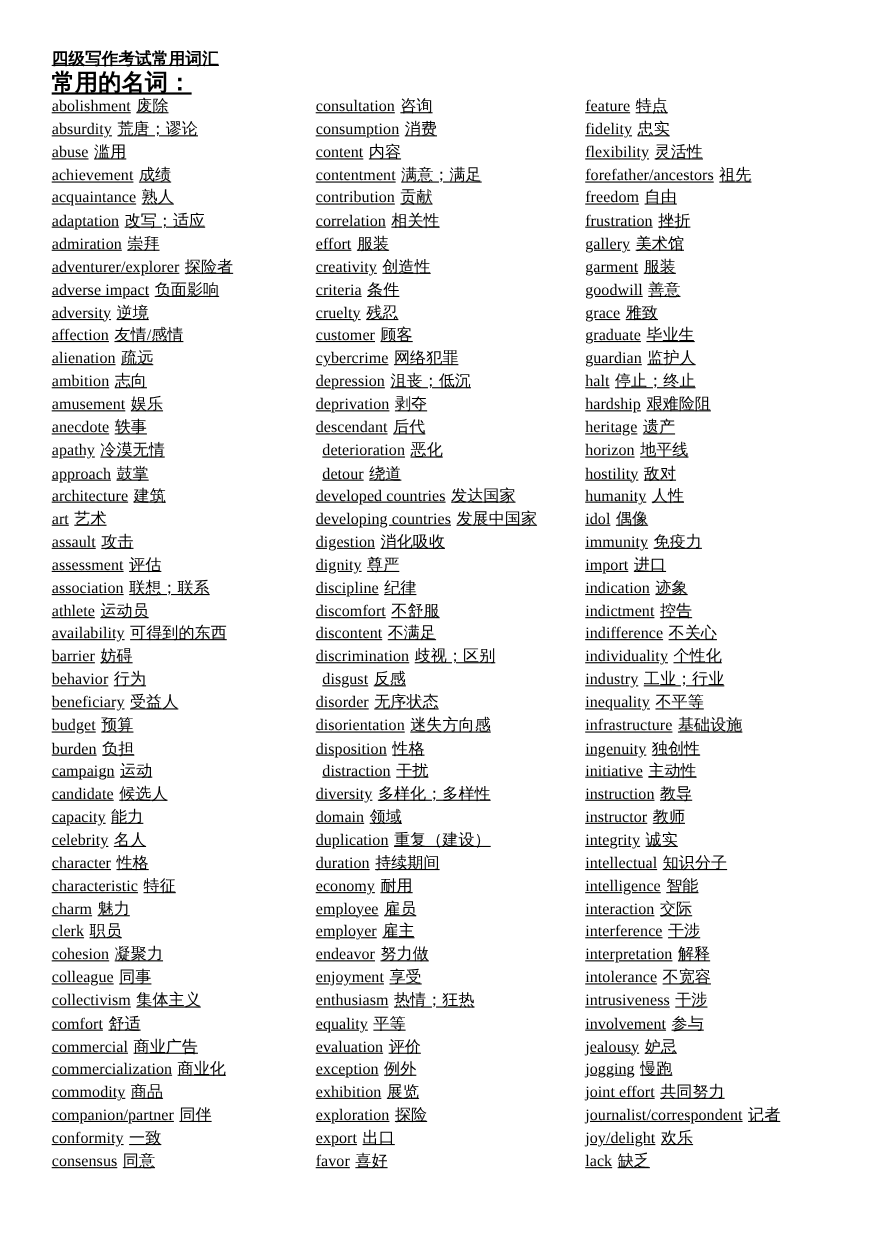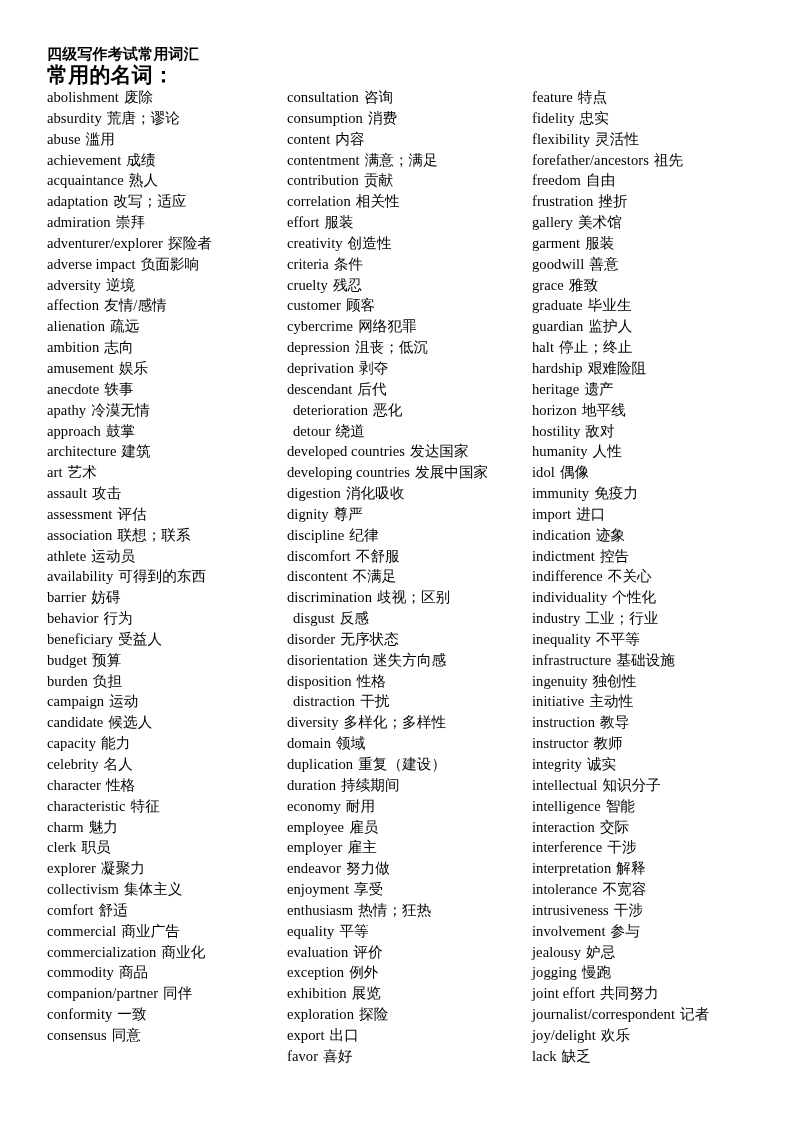--- a/index.html
+++ b/index.html
@@ -15,20 +15,21 @@
     color: #000000;
     -webkit-font-smoothing: antialiased;
   }
   .page {
     position: relative;
     width: 713px;
     height: 1122px;
     box-sizing: border-box;
     padding: 44px 40px 0 47px;
     overflow: hidden;
+    text-decoration: underline;
   }
   .doc-title {
     font-size: 15px;
     font-weight: bold;
     line-height: 20.5px;
     letter-spacing: 0.2px;
     margin: 0;
     white-space: nowrap;
   }
   .doc-subtitle {
@@ -110,21 +111,22 @@
         <div class="vocab-entry"><span class="term">budget</span><span class="gloss">预算</span></div>
         <div class="vocab-entry"><span class="term">burden</span><span class="gloss">负担</span></div>
         <div class="vocab-entry"><span class="term">campaign</span><span class="gloss">运动</span></div>
         <div class="vocab-entry"><span class="term">candidate</span><span class="gloss">候选人</span></div>
         <div class="vocab-entry"><span class="term">capacity</span><span class="gloss">能力</span></div>
         <div class="vocab-entry"><span class="term">celebrity</span><span class="gloss">名人</span></div>
         <div class="vocab-entry"><span class="term">character</span><span class="gloss">性格</span></div>
         <div class="vocab-entry"><span class="term">characteristic</span><span class="gloss">特征</span></div>
         <div class="vocab-entry"><span class="term">charm</span><span class="gloss">魅力</span></div>
         <div class="vocab-entry"><span class="term">clerk</span><span class="gloss">职员</span></div>
-        <div class="vocab-entry"><span class="term">explorer</span><span class="gloss">凝聚力</span></div>
+        <div class="vocab-entry"><span class="term">cohesion</span><span class="gloss">凝聚力</span></div>
+        <div class="vocab-entry"><span class="term">colleague</span><span class="gloss">同事</span></div>
         <div class="vocab-entry"><span class="term">collectivism</span><span class="gloss">集体主义</span></div>
         <div class="vocab-entry"><span class="term">comfort</span><span class="gloss">舒适</span></div>
         <div class="vocab-entry"><span class="term">commercial</span><span class="gloss">商业广告</span></div>
         <div class="vocab-entry"><span class="term">commercialization</span><span class="gloss">商业化</span></div>
         <div class="vocab-entry"><span class="term">commodity</span><span class="gloss">商品</span></div>
         <div class="vocab-entry"><span class="term">companion/partner</span><span class="gloss">同伴</span></div>
         <div class="vocab-entry"><span class="term">conformity</span><span class="gloss">一致</span></div>
         <div class="vocab-entry"><span class="term">consensus</span><span class="gloss">同意</span></div>
       </div>
     <div class="vocab-column col-2">

